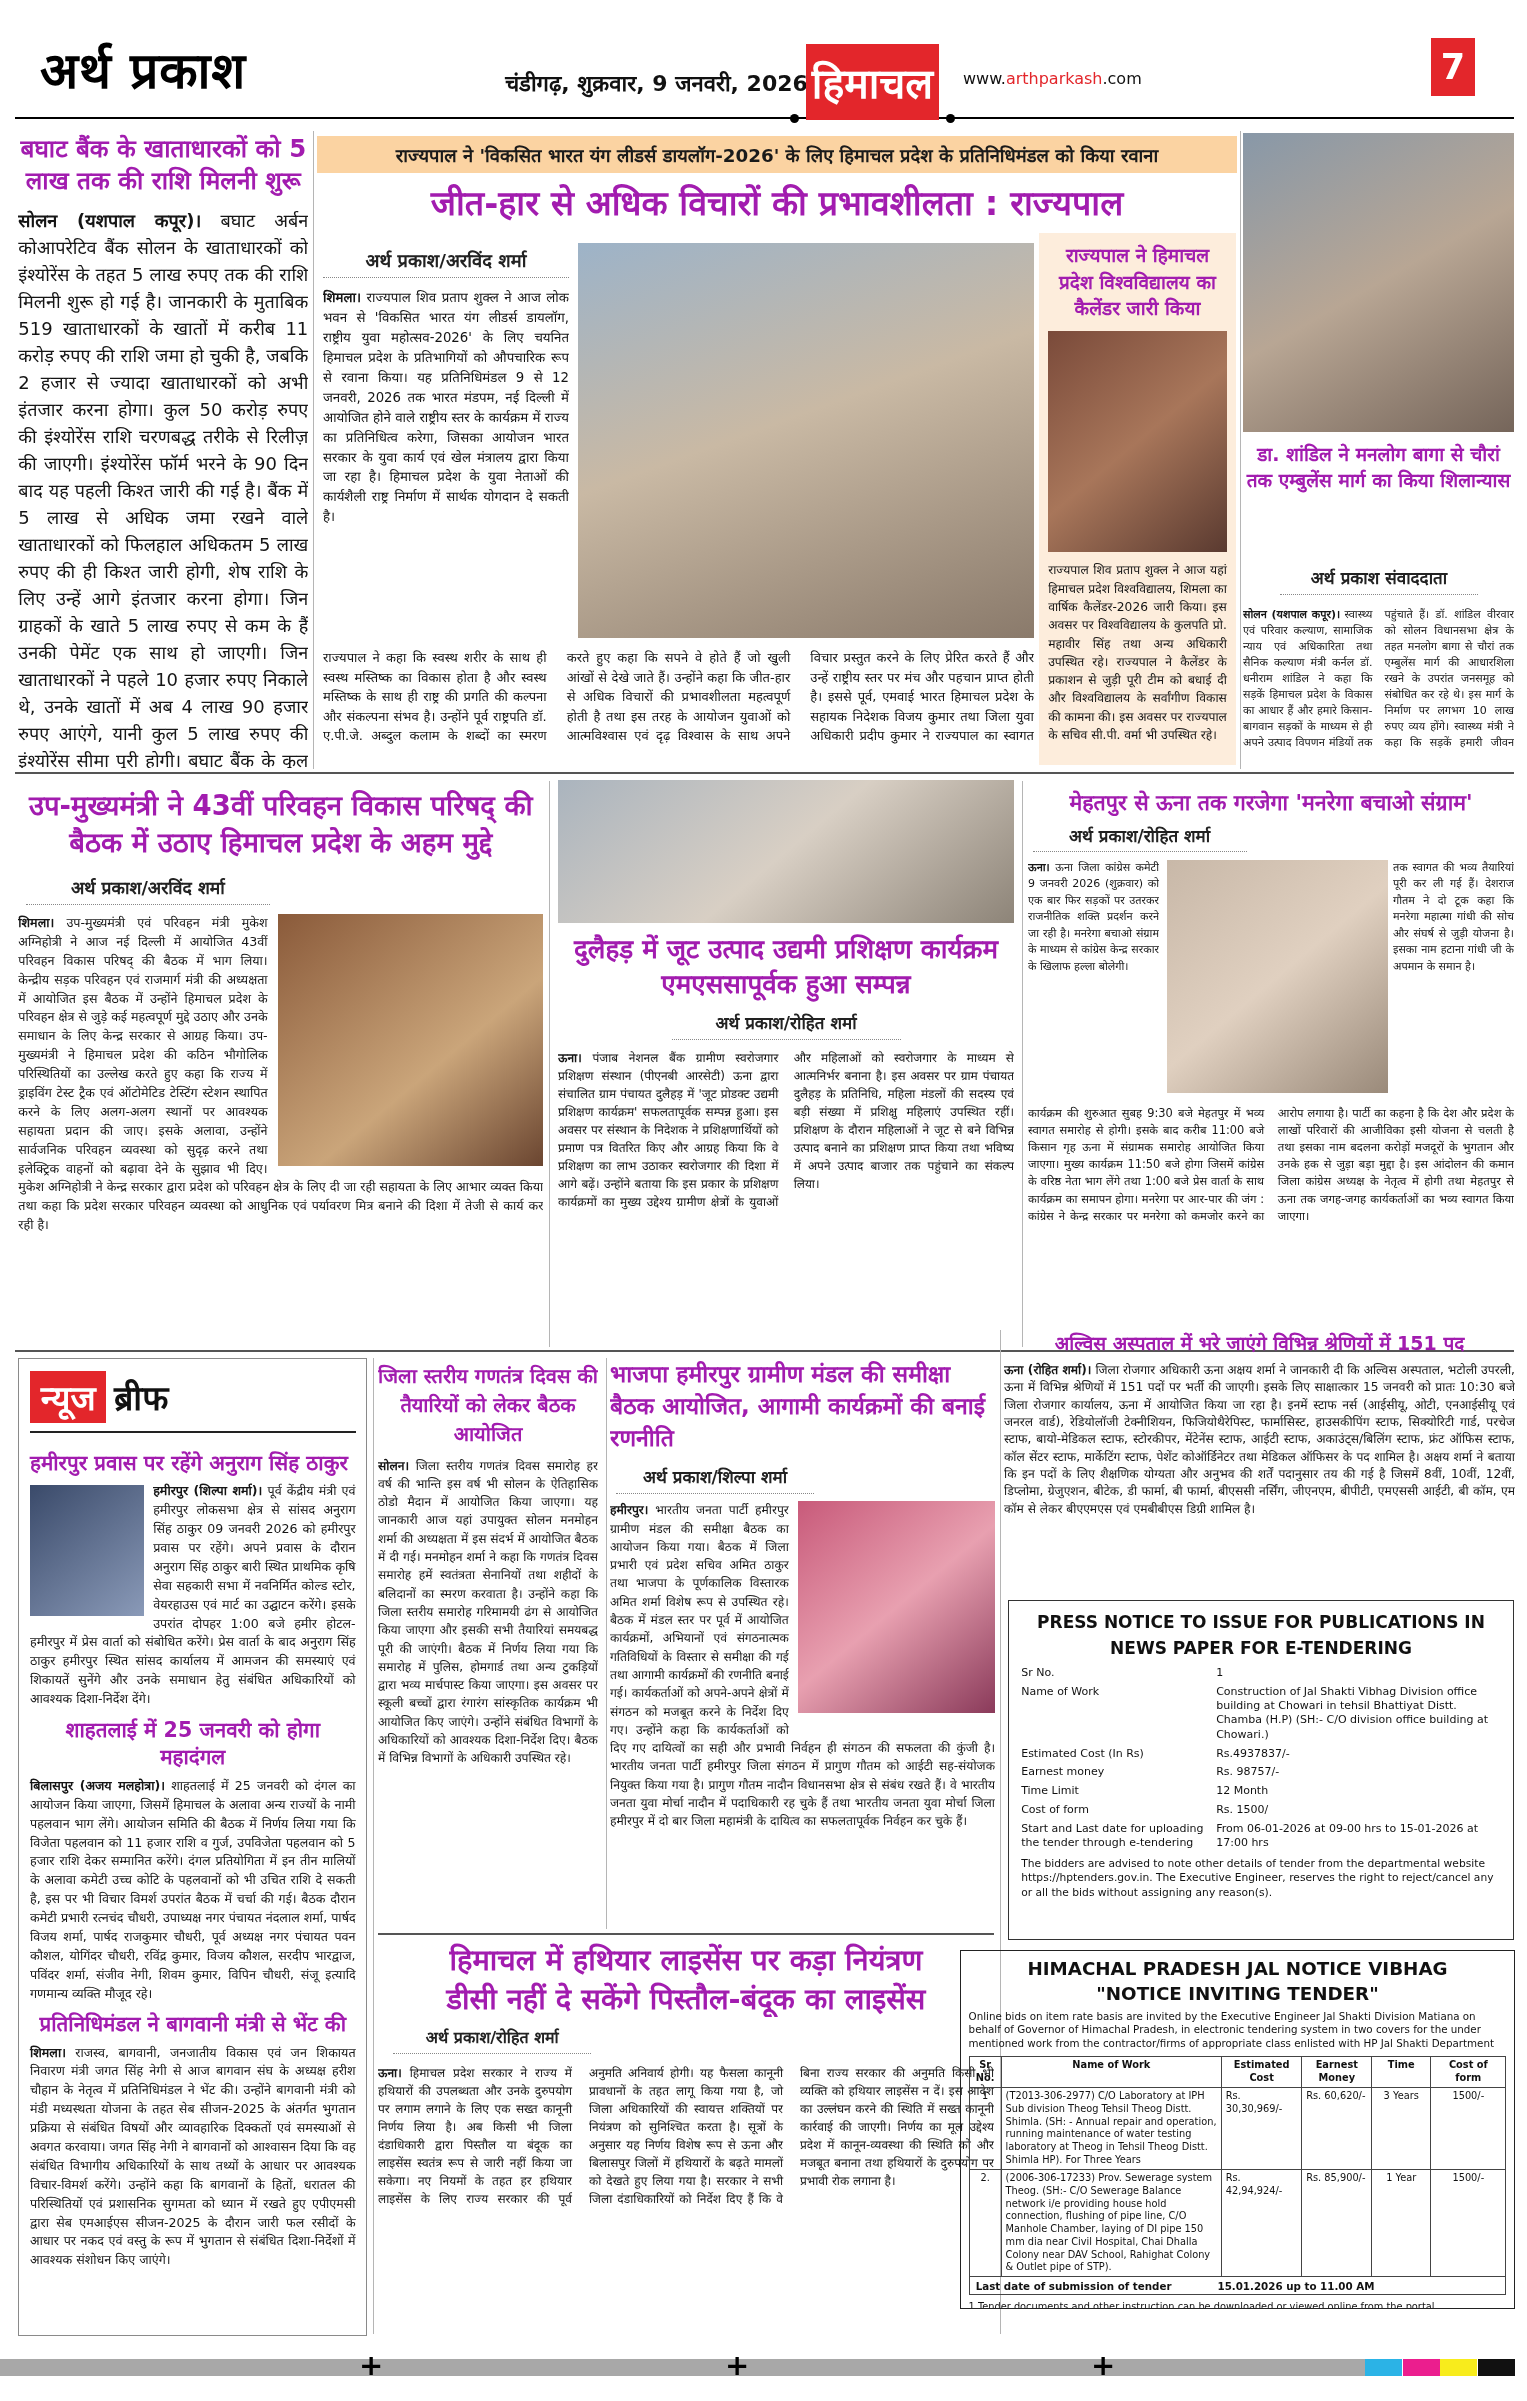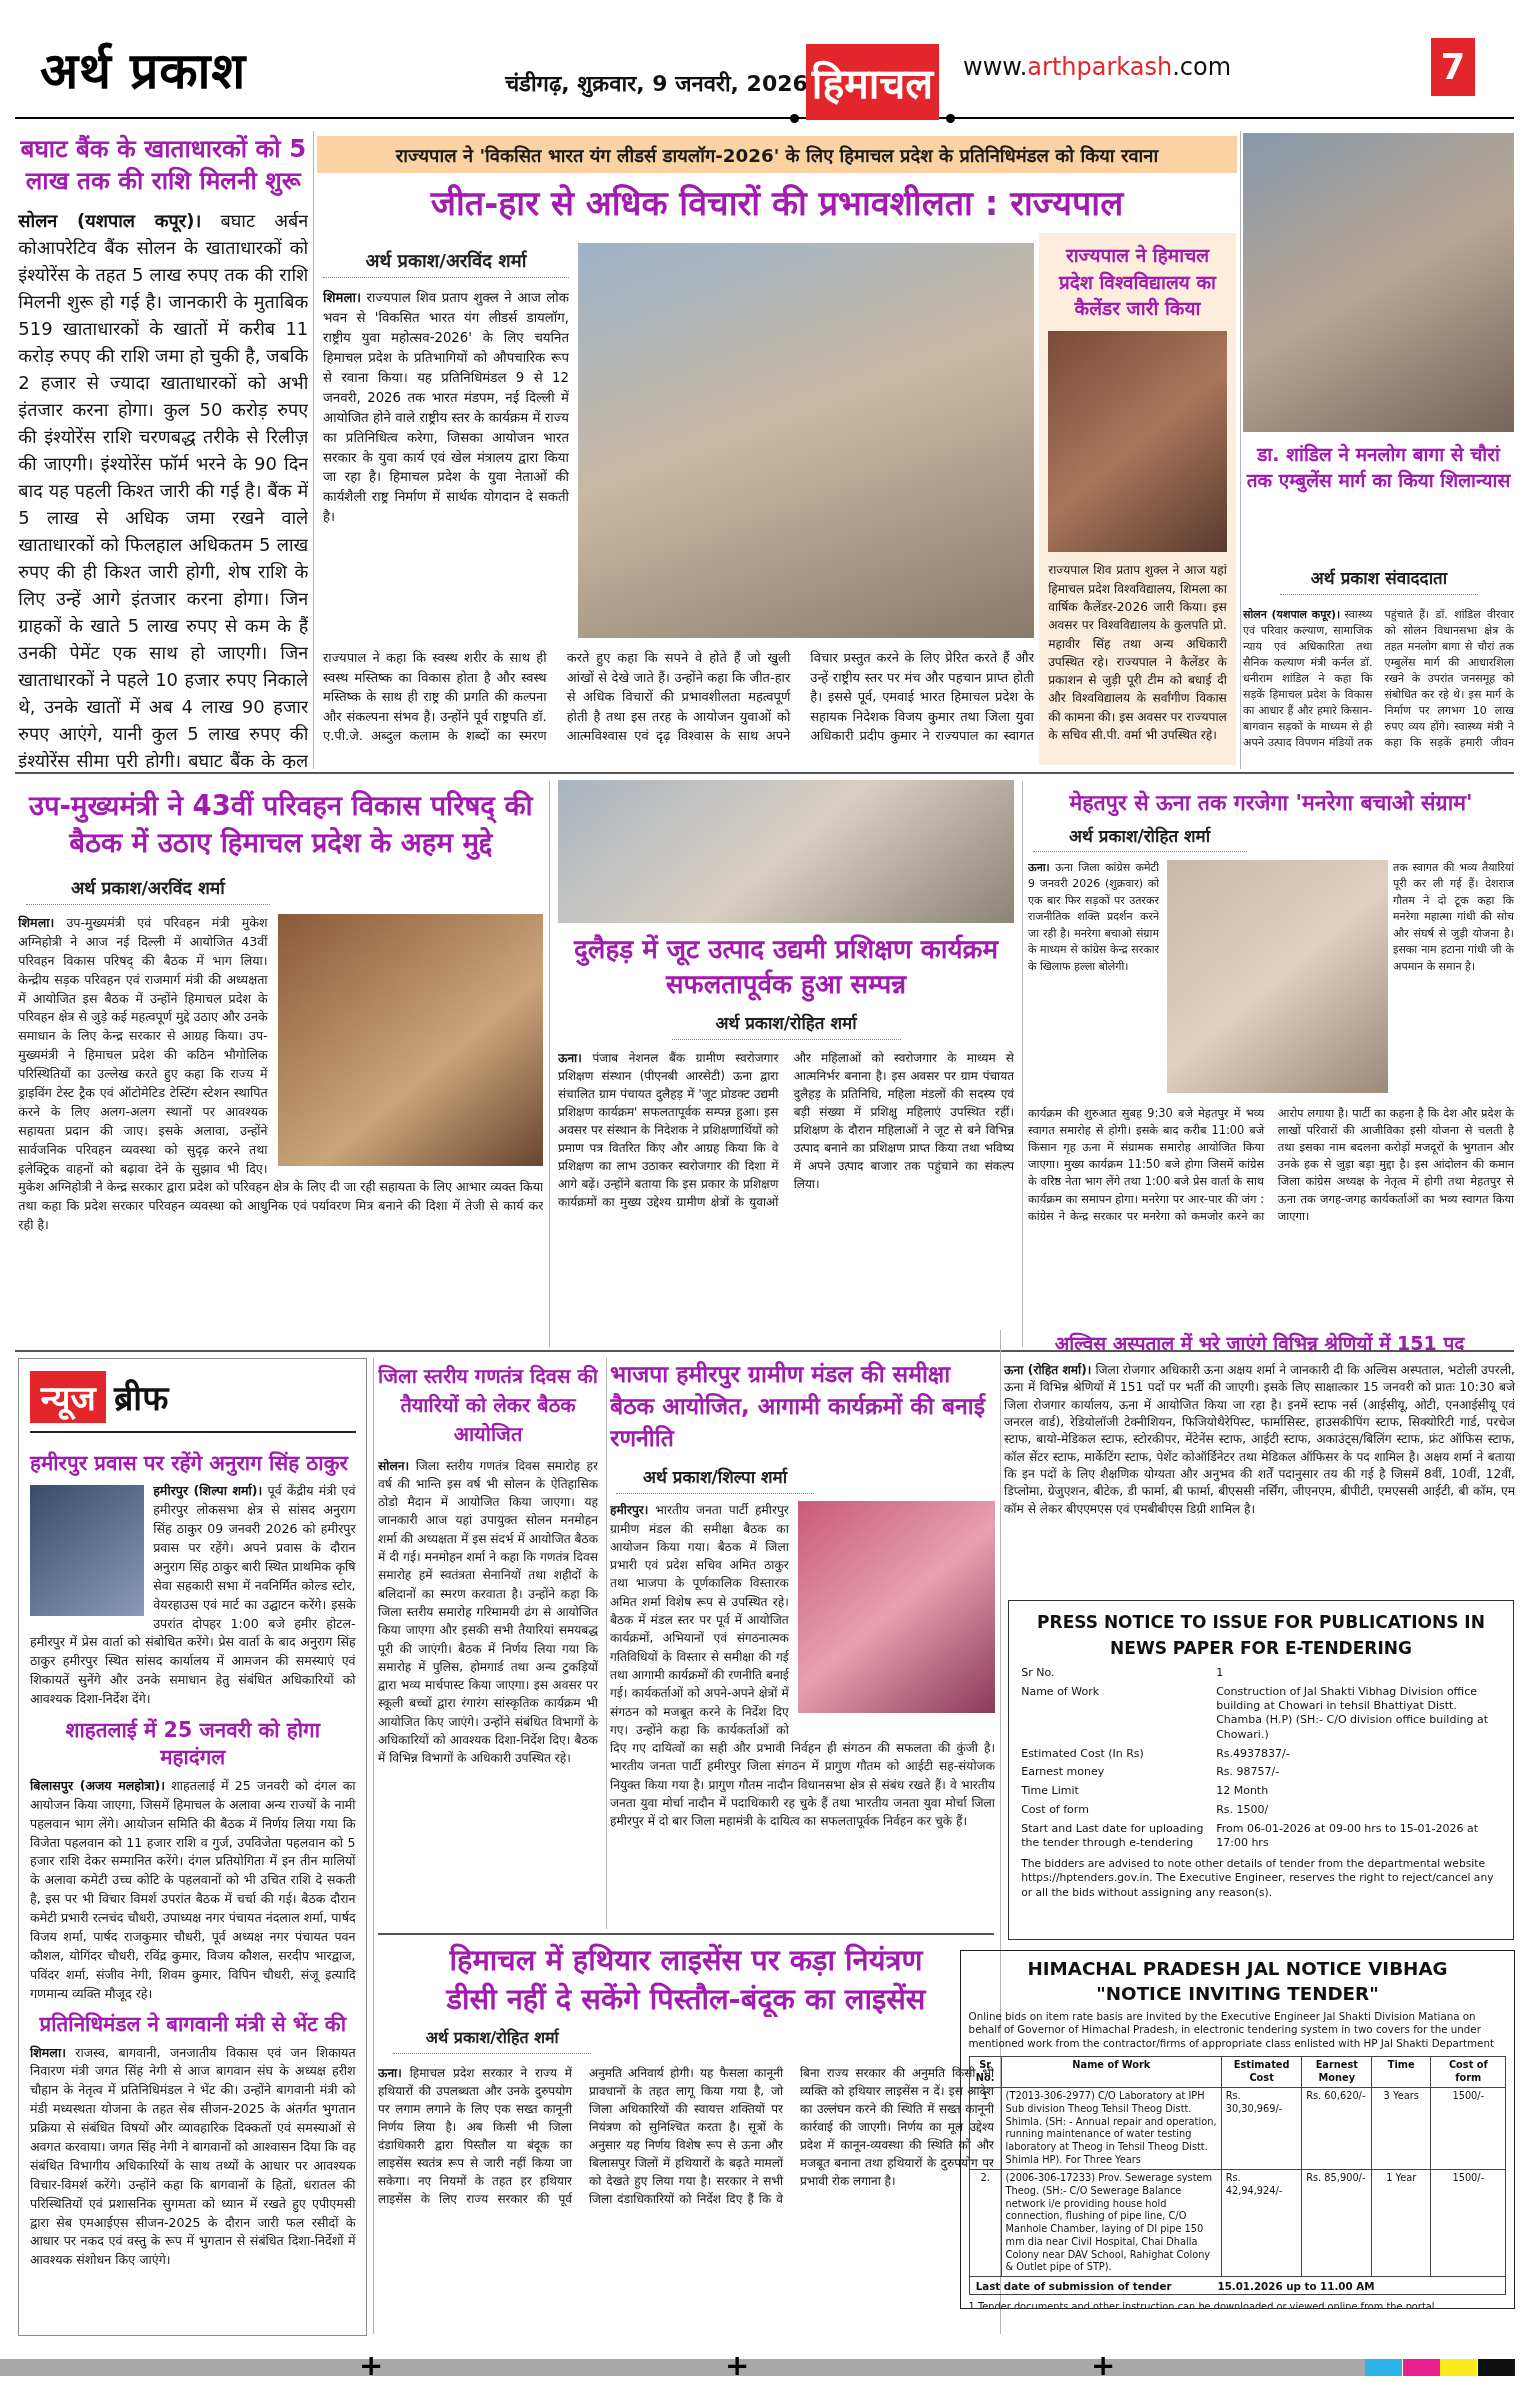--- a/index.html
+++ b/index.html
@@ -25,21 +25,21 @@
   .ph-cert   { background:linear-gradient(140deg,#aab4be 0%,#d8cfc4 50%,#8d8478 100%); }
   .ph-man    { background:linear-gradient(140deg,#c8b8a8 0%,#e0d0c0 50%,#9a8a7a 100%); }
   .ph-anurag { background:linear-gradient(140deg,#3a4a6a 0%,#8a9ab8 100%); }
   .ph-garland{ background:linear-gradient(140deg,#c85a7a 0%,#e8a0b0 50%,#8a3a5a 100%); }
 
   
   .paper-name { left:40px; top:35px; font-size:50px; font-weight:800; letter-spacing:0.8px; color:#000; }
   .date-line  { left:458px; top:67px; width:397px; text-align:center; font-size:22px; font-weight:bold; }
   .section-box{ left:806px; top:44px; width:133px; height:76px; background:#e3262b; color:#fff;
                 display:flex; align-items:center; justify-content:center; font-size:41px; font-weight:800; z-index:3; }
-  .website    { left:963px; top:53px; font-size:24px; color:#111; }
+  .website    { left:963px; top:69px; font-size:16px; color:#111; }
   .website .mid { color:#e3262b; }
   .page-no    { left:1431px; top:38px; width:44px; height:58px; background:#e3262b; color:#fff;
                 display:flex; align-items:center; justify-content:center; font-size:35px; font-weight:bold; }
   .mast-rule  { left:15.3px; top:117px; width:1499px; height:2.3px; background:#000; }
   .rule-dot   { position:absolute; width:9.2px; height:9.2px; border-radius:50%; background:#000; top:114px; }
 
   
   .kicker   { left:317px; top:136px; width:920px; height:37px; background:#fbd3a2;
               display:flex; align-items:center; justify-content:center; font-size:18.3px; font-weight:bold; color:#1a1a1a; }
   .main-hl  { left:317px; top:179px; width:920px; height:56px; font-size:34px; text-align:center; }
@@ -184,21 +184,21 @@
     <h2 class="hl center">उप-मुख्यमंत्री ने 43वीं परिवहन विकास परिषद् की बैठक में उठाए हिमाचल प्रदेश के अहम मुद्दे</h2>
     <div class="byline">अर्थ प्रकाश/अरविंद शर्मा</div>
     <div class="trans-flow body-txt just">
       <div class="trans-photo photo ph-meet"></div>
       <b class="dl">शिमला।</b> <span>उप-मुख्यमंत्री एवं परिवहन मंत्री मुकेश अग्निहोत्री ने आज नई दिल्ली में आयोजित 43वीं परिवहन विकास परिषद् की बैठक में भाग लिया। केन्द्रीय सड़क परिवहन एवं राजमार्ग मंत्री की अध्यक्षता में आयोजित इस बैठक में उन्होंने हिमाचल प्रदेश के परिवहन क्षेत्र से जुड़े कई महत्वपूर्ण मुद्दे उठाए और उनके समाधान के लिए केन्द्र सरकार से आग्रह किया। उप-मुख्यमंत्री ने हिमाचल प्रदेश की कठिन भौगोलिक परिस्थितियों का उल्लेख करते हुए कहा कि राज्य में ड्राइविंग टेस्ट ट्रैक एवं ऑटोमेटिड टेस्टिंग स्टेशन स्थापित करने के लिए अलग-अलग स्थानों पर आवश्यक सहायता प्रदान की जाए। इसके अलावा, उन्होंने सार्वजनिक परिवहन व्यवस्था को सुदृढ़ करने तथा इलेक्ट्रिक वाहनों को बढ़ावा देने के सुझाव भी दिए। मुकेश अग्निहोत्री ने केन्द्र सरकार द्वारा प्रदेश को परिवहन क्षेत्र के लिए दी जा रही सहायता के लिए आभार व्यक्त किया तथा कहा कि प्रदेश सरकार परिवहन व्यवस्था को आधुनिक एवं पर्यावरण मित्र बनाने की दिशा में तेजी से कार्य कर रही है।</span>
     </div>
   </div>
 
   <div class="abs jute clip">
     <div class="jute-photo photo ph-cert"></div>
-    <h2 class="hl center">दुलैहड़ में जूट उत्पाद उद्यमी प्रशिक्षण कार्यक्रम सफलतापूर्वक हुआ सम्पन्न</h2>
+    <h2 class="hl center">दुलैहड़ में जूट उत्पाद उद्यमी प्रशिक्षण कार्यक्रम एमएससापूर्वक हुआ सम्पन्न</h2>
     <div class="byline">अर्थ प्रकाश/रोहित शर्मा</div>
     <div class="jute-body body-txt just"><b class="dl">ऊना।</b> <span>पंजाब नेशनल बैंक ग्रामीण स्वरोजगार प्रशिक्षण संस्थान (पीएनबी आरसेटी) ऊना द्वारा संचालित ग्राम पंचायत दुलैहड़ में 'जूट प्रोडक्ट उद्यमी प्रशिक्षण कार्यक्रम' सफलतापूर्वक सम्पन्न हुआ। इस अवसर पर संस्थान के निदेशक ने प्रशिक्षणार्थियों को प्रमाण पत्र वितरित किए और आग्रह किया कि वे प्रशिक्षण का लाभ उठाकर स्वरोजगार की दिशा में आगे बढ़ें। उन्होंने बताया कि इस प्रकार के प्रशिक्षण कार्यक्रमों का मुख्य उद्देश्य ग्रामीण क्षेत्रों के युवाओं और महिलाओं को स्वरोजगार के माध्यम से आत्मनिर्भर बनाना है। इस अवसर पर ग्राम पंचायत दुलैहड़ के प्रतिनिधि, महिला मंडलों की सदस्य एवं बड़ी संख्या में प्रशिक्षु महिलाएं उपस्थित रहीं। प्रशिक्षण के दौरान महिलाओं ने जूट से बने विभिन्न उत्पाद बनाने का प्रशिक्षण प्राप्त किया तथा भविष्य में अपने उत्पाद बाजार तक पहुंचाने का संकल्प लिया।</span></div>
   </div>
 
   <div class="abs manrega clip">
     <h2 class="hl">मेहतपुर से ऊना तक गरजेगा 'मनरेगा बचाओ संग्राम'</h2>
     <div class="byline">अर्थ प्रकाश/रोहित शर्मा</div>
     <div class="man-mid">
       <div class="man-left body-txt just clip"><b class="dl">ऊना।</b> <span>ऊना जिला कांग्रेस कमेटी 9 जनवरी 2026 (शुक्रवार) को एक बार फिर सड़कों पर उतरकर राजनीतिक शक्ति प्रदर्शन करने जा रही है। मनरेगा बचाओ संग्राम के माध्यम से कांग्रेस केन्द्र सरकार के खिलाफ हल्ला बोलेगी।</span></div>
       <div class="man-photo photo ph-man"></div>

